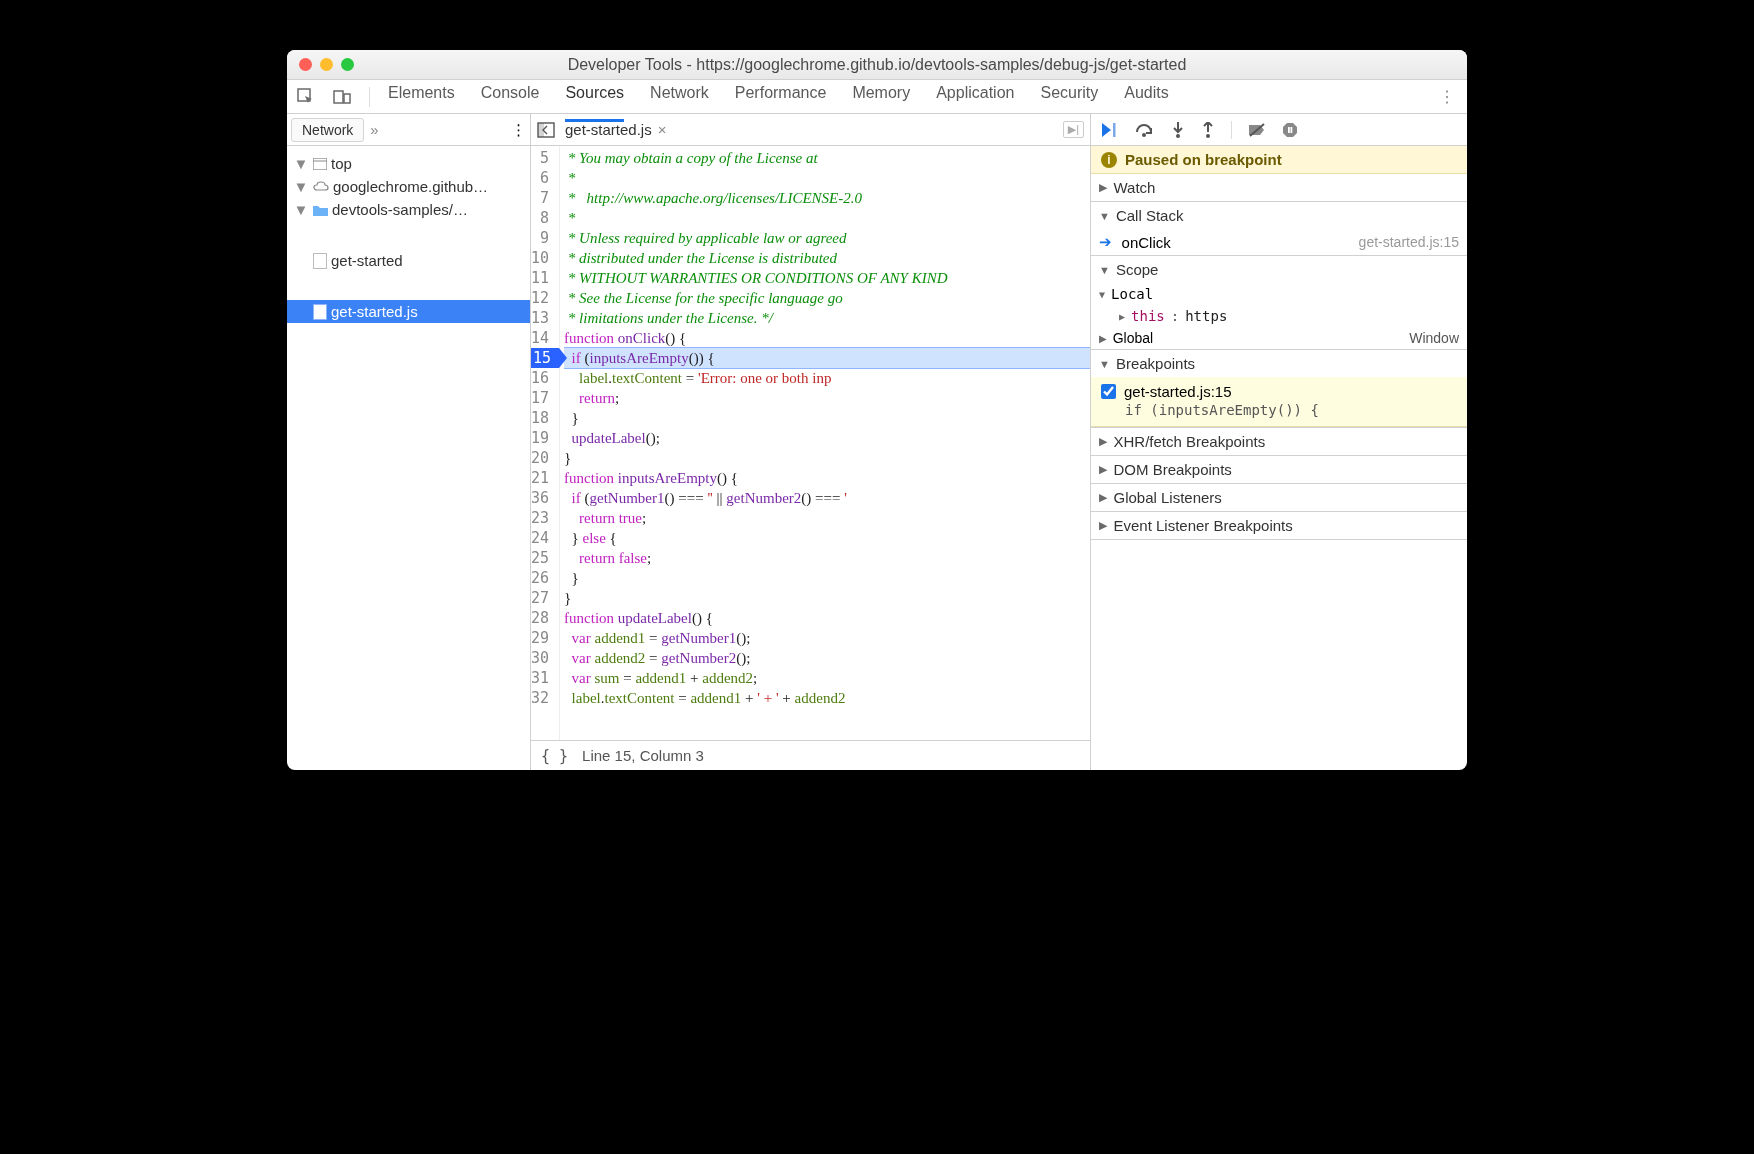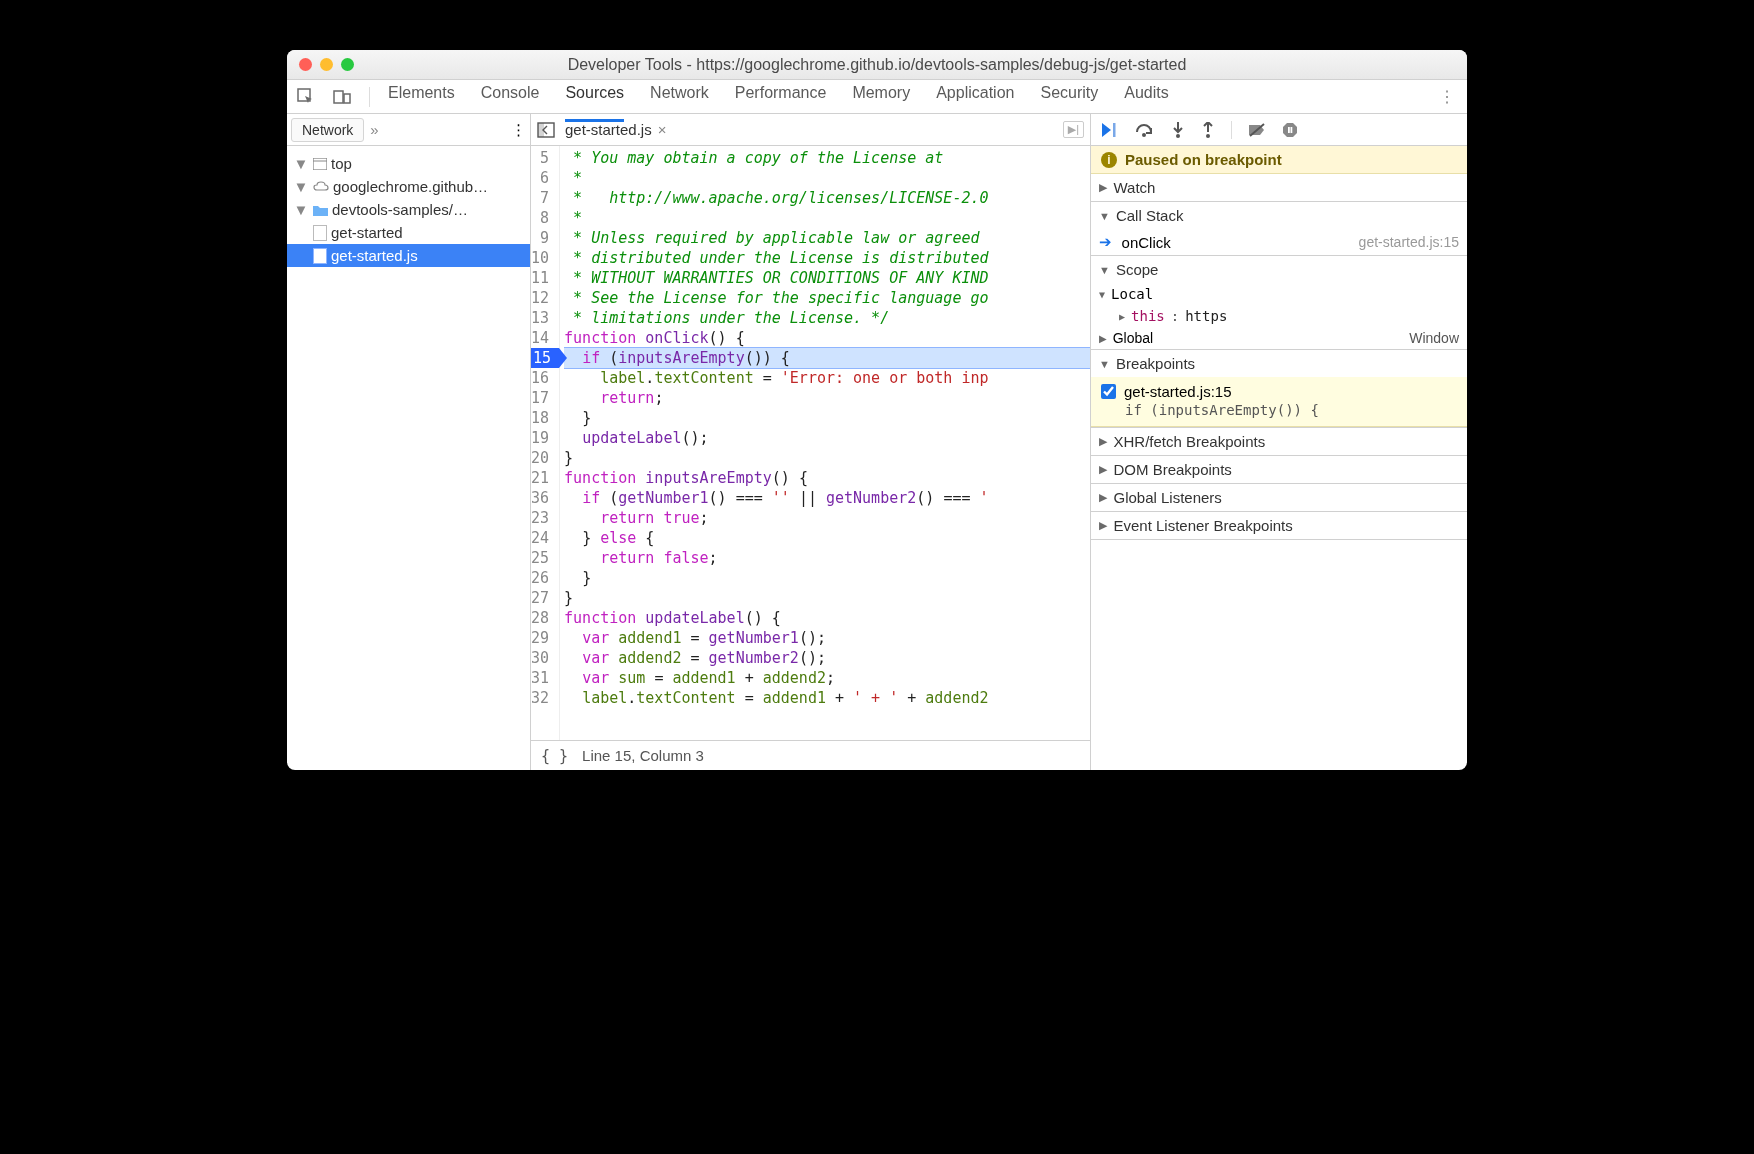--- a/index.html
+++ b/index.html
@@ -20,37 +20,37 @@
 .panes { flex:1; display:flex; min-height:0; }
 .leftpane { width:244px; border-right:1px solid #d0d0d0; display:flex; flex-direction:column; }
 .lp-head { height:32px; border-bottom:1px solid #d0d0d0; display:flex; align-items:center; padding:0 4px; gap:6px; }
 .lp-head .nettab { border:1px solid #d5d5d5; border-radius:3px; padding:3px 10px; font-size:14px; color:#333; background:#fafafa; }
 .lp-head .chev2 { color:#888; }
 .tree { font-size:15px; padding:6px 0; color:#333; overflow:hidden; }
 .tree .row { display:flex; align-items:center; gap:4px; padding:3px 6px; white-space:nowrap; }
 .tree .row.selected { background:#3b82f6; color:#fff; }
 .tree .ic { width:16px; display:inline-flex; justify-content:center; color:#888; }
 .tree .row.selected .ic { color:#fff; }
-.indent1{padding-left:14px;} .indent2{padding-left:34px;} .indent3{padding-left:54px;}
+.indent1{padding-left:14px;} .indent2{padding-left:34px;} .indent3{padding-left:54px;margin-top:28px;}
 .fileic { width:14px; height:16px; background:#fff; border:1px solid #bbb; display:inline-block; position:relative; }
 .fileic.js{ background:#fff; border-color:#8fb5ff; }
 .midpane { flex:1; min-width:0; border-right:1px solid #d0d0d0; display:flex; flex-direction:column; }
 .mp-head { height:32px; border-bottom:1px solid #d0d0d0; display:flex; align-items:center; padding:0 6px; gap:8px; }
 .mp-head .togglepane{ color:#555; font-size:16px; }
 .filetab { display:flex; align-items:center; gap:6px; font-size:15px; color:#333; padding:2px 2px;}
 .filetab .close { color:#888; font-size:15px; }
 .mp-head .spacer{flex:1;}
 .mp-head .runbox{ border:1px solid #ccc; color:#aaa; font-size:11px; padding:1px 4px; border-radius:2px;}
 .codewrap { flex:1; display:flex; min-height:0; font-family: Menlo, Consolas, monospace; font-size:15px; line-height:20px; overflow:hidden; }
 .gutter { background:#fff; text-align:right; color:#888; padding:2px 10px 2px 0; user-select:none; border-right:1px solid #eee; }
 .gutter div { height:20px; }
 .gutter .gactive { background:#2962ff; color:#fff; padding-right:8px; margin-right:-10px; position:relative; }
 .gutter .gactive::after{content:""; position:absolute; right:-8px; top:0; border-top:10px solid transparent; border-bottom:10px solid transparent; border-left:8px solid #2962ff;}
 .code { flex:1; padding:2px 0 2px 4px; overflow:hidden; white-space:pre; }
-.code .ln { height:20px; }
+.code .ln { height:20px;font-family:Liberation Serif, serif; }
 .code .ln.cur { background:#cfe3ff; border-top:1px solid #8fb5ff; border-bottom:1px solid #8fb5ff; box-sizing:content-box; margin:-1px 0; }
 .c-comment{color:#0b8f0b; font-style:italic;}
 .c-kw{color:#c022c0;}
 .c-fn{color:#7928a8;}
 .c-str{color:#c02828;}
 .c-punc{color:#222;}
 .c-id{color:#4d7c0f;text-align:right;}
 .statusbar { height:30px; border-top:1px solid #d0d0d0; display:flex; align-items:center; padding:0 10px; gap:14px; color:#555; font-size:15px; }
 .rightpane { width:376px; display:flex; flex-direction:column; font-size:15px; }
 .dbgtoolbar { height:32px; border-bottom:1px solid #d0d0d0; display:flex; align-items:center; padding:0 10px; gap:16px; color:#555; }

